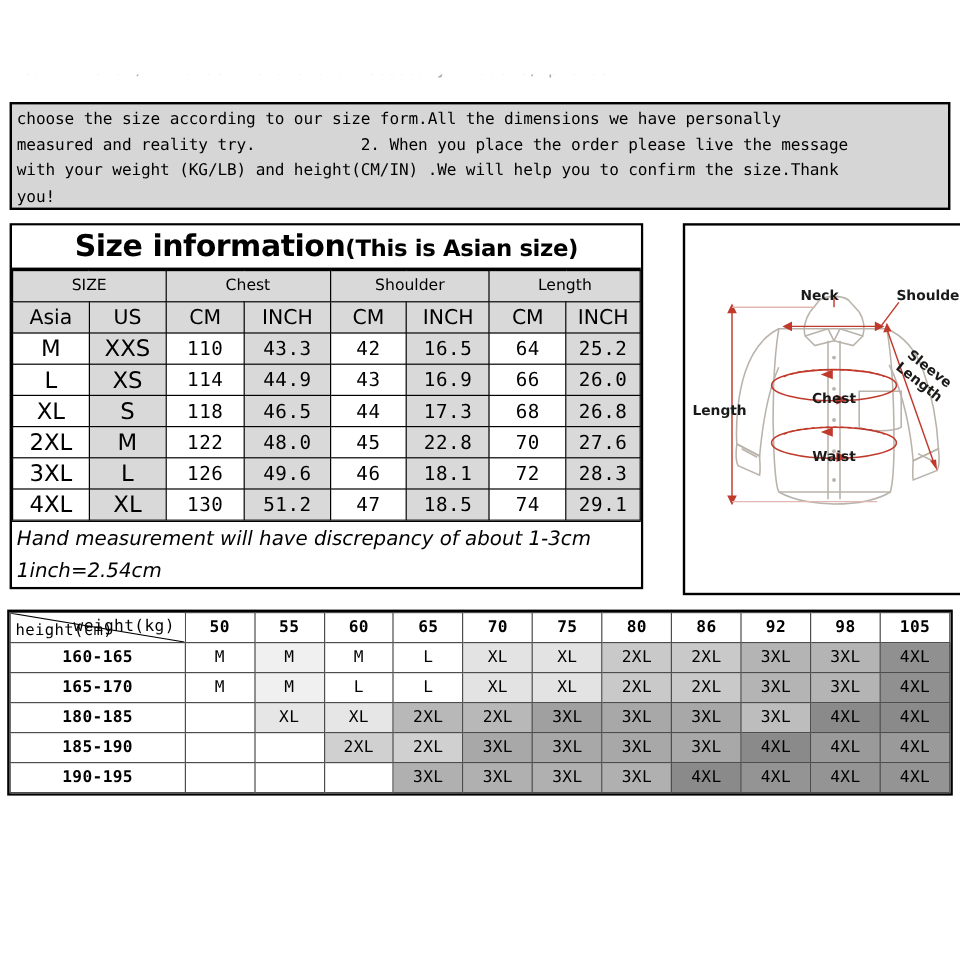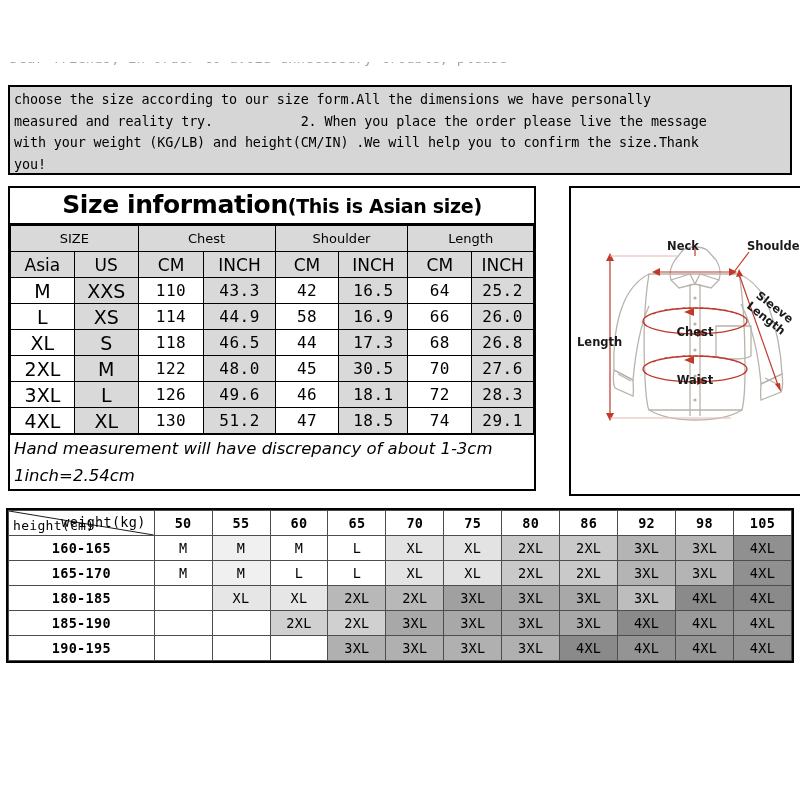--- a/index.html
+++ b/index.html
@@ -216,42 +216,42 @@
             <td class="num plain">42</td>
             <td class="num shade">16.5</td>
             <td class="num plain">64</td>
             <td class="num shade">25.2</td>
           </tr>
           <tr>
             <td class="sz plain">L</td>
             <td class="sz shade">XS</td>
             <td class="num plain">114</td>
             <td class="num shade">44.9</td>
-            <td class="num plain">58</td>
+            <td class="num plain">43</td>
             <td class="num shade">16.9</td>
             <td class="num plain">66</td>
             <td class="num shade">26.0</td>
           </tr>
           <tr>
             <td class="sz plain">XL</td>
             <td class="sz shade">S</td>
             <td class="num plain">118</td>
             <td class="num shade">46.5</td>
             <td class="num plain">44</td>
             <td class="num shade">17.3</td>
             <td class="num plain">68</td>
             <td class="num shade">26.8</td>
           </tr>
           <tr>
             <td class="sz plain">2XL</td>
             <td class="sz shade">M</td>
             <td class="num plain">122</td>
             <td class="num shade">48.0</td>
             <td class="num plain">45</td>
-            <td class="num shade">30.5</td>
+            <td class="num shade">22.8</td>
             <td class="num plain">70</td>
             <td class="num shade">27.6</td>
           </tr>
           <tr>
             <td class="sz plain">3XL</td>
             <td class="sz shade">L</td>
             <td class="num plain">126</td>
             <td class="num shade">49.6</td>
             <td class="num plain">46</td>
             <td class="num shade">18.1</td>

